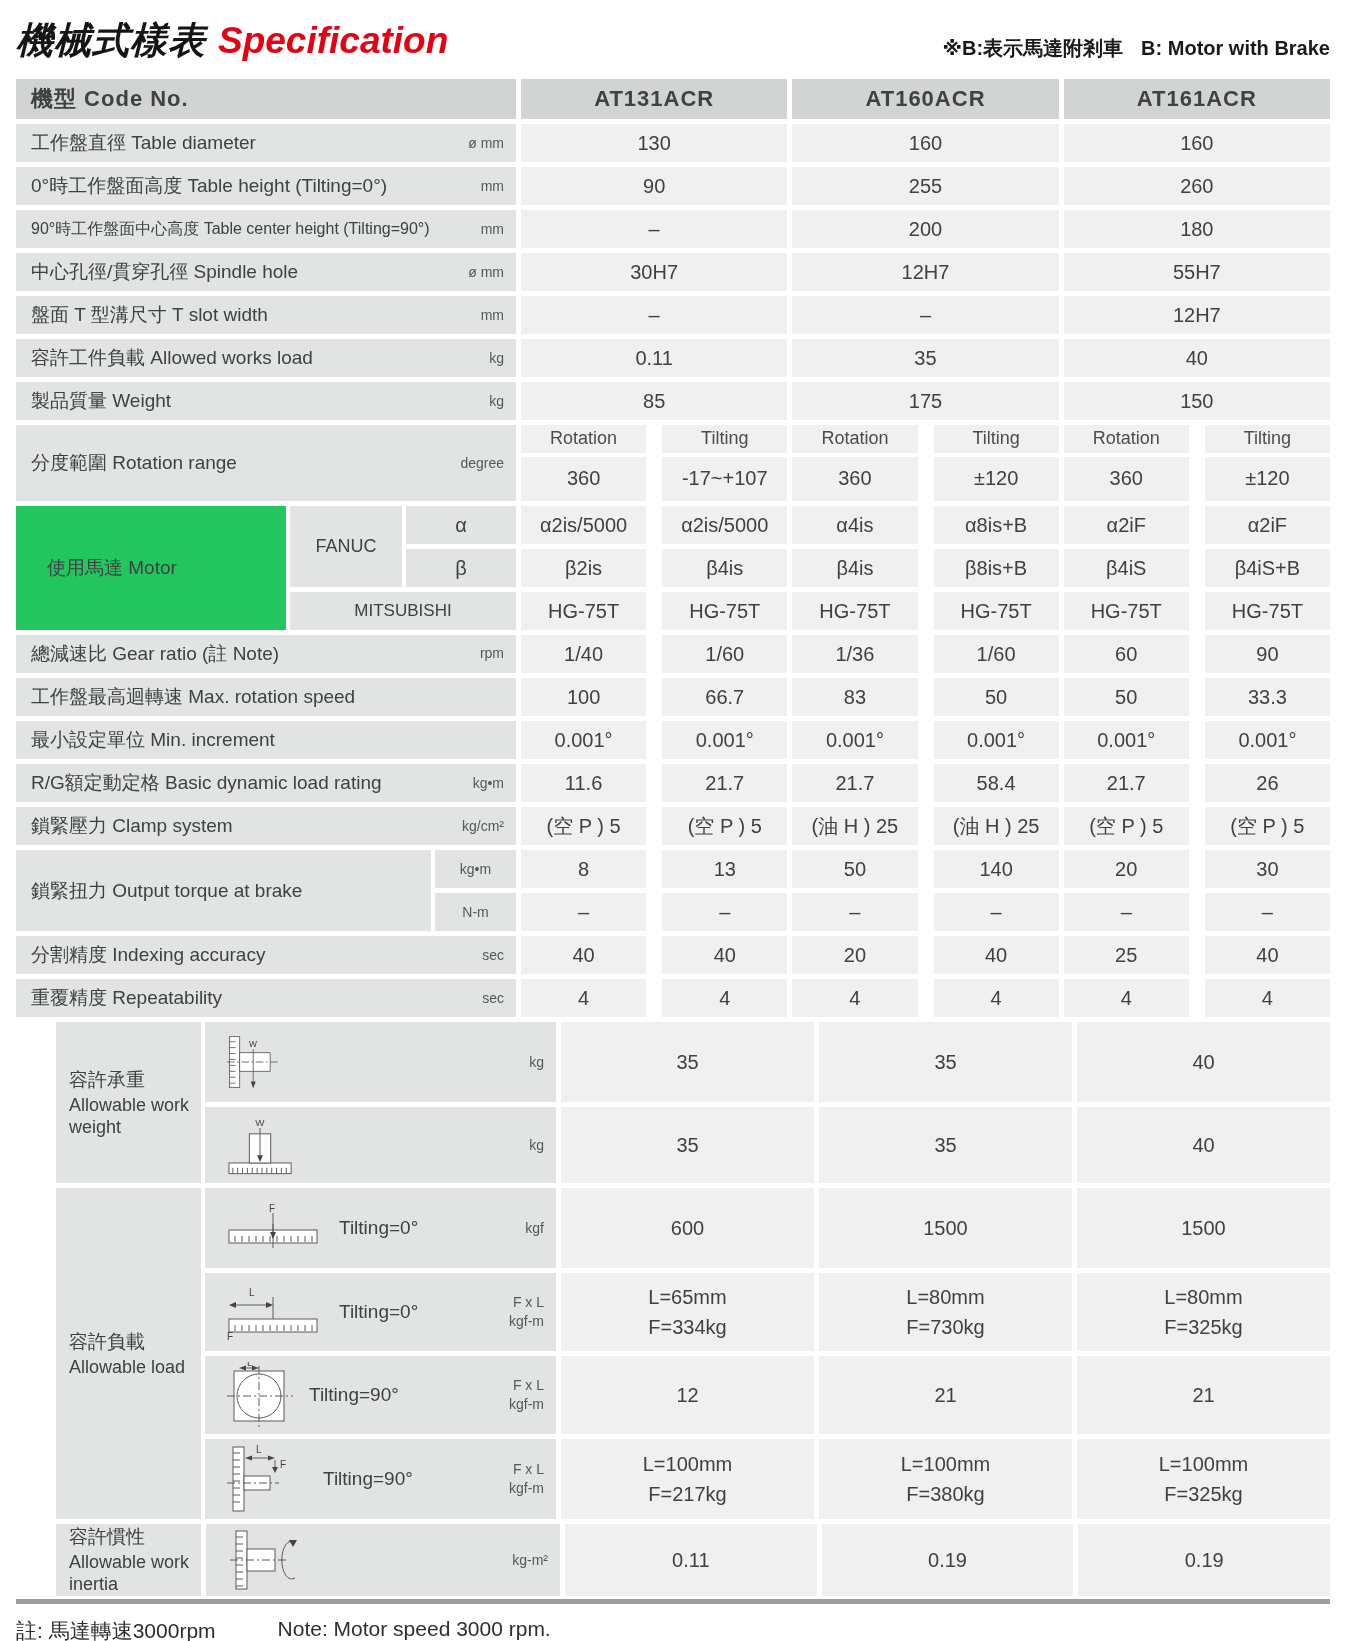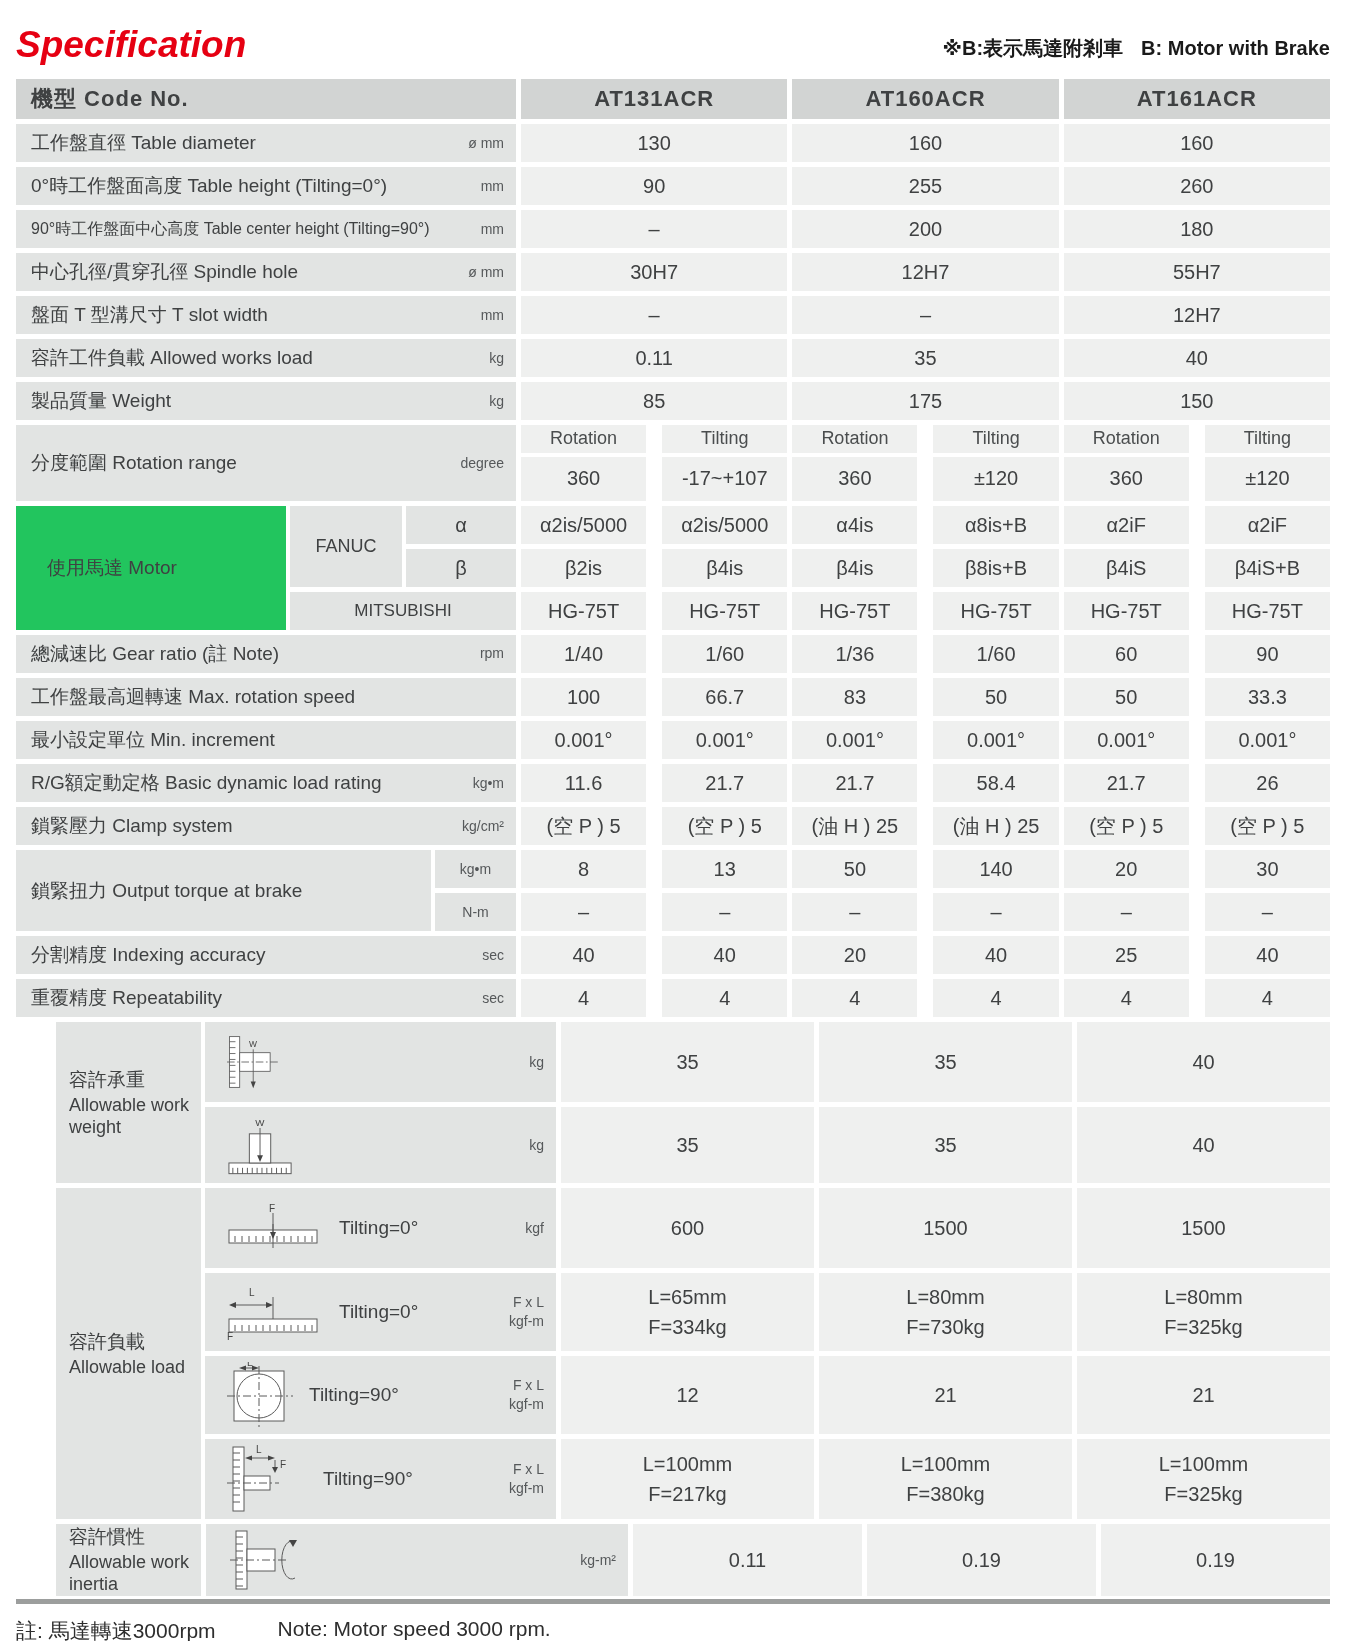--- a/index.html
+++ b/index.html
@@ -9,21 +9,21 @@
   .titlebar{display:flex;justify-content:space-between;align-items:flex-end;height:52px;margin-bottom:13px;}
   .t-left{display:flex;align-items:baseline;gap:12px;}
   .t-zh{font-size:37px;font-weight:bold;font-style:italic;color:#151515;letter-spacing:1px;}
   .t-en{font-size:37px;font-weight:bold;font-style:italic;color:#e60012;}
   .t-note{display:flex;align-items:baseline;gap:18px;font-weight:bold;color:#1a1a1a;padding-bottom:4px;justify-content:flex-end;}
   .n-zh{font-size:20px;}
   .n-en{font-size:20px;}
   
   .table{display:flex;flex-direction:column;gap:5px;width:1314px;}
   .row{display:flex;gap:5px;}
-  .grp{flex:1;display:flex;gap:16px;justify-content:flex-end;}
+  .grp{flex:1;display:flex;gap:16px;}
   .cell{background:#eff0ef;display:flex;align-items:center;justify-content:center;font-size:20px;color:#3f4142;box-sizing:border-box;}
   .sub{flex:1;}
   .mcell{flex:1;}
   .lab{width:500px;background:#e2e4e3;justify-content:space-between;padding:0 12px 0 15px;}
   .lt{font-size:19px;white-space:nowrap;}
   .lt-sm{font-size:16px;}
   .un{font-size:14px;color:#55585a;text-align:right;white-space:nowrap;}
   .un-low{align-self:flex-end;padding-bottom:12px;}
   .h40{height:40px}.h38{height:38px}.h30{height:30px}.h42{height:48px}
   .h80{height:80px}.h78{height:78px}.h76{height:76px}.h72{height:72px}
@@ -66,20 +66,21 @@
   .bottom-bar{width:1314px;height:5px;background:#9c9e9d;margin-top:3px;}
   .footnote{display:flex;gap:62px;margin-top:13px;font-size:21px;color:#2e2e2e;}
 </style>
 </head>
 <body>
 
 <div class="sheet">
 
   <div class="titlebar">
     <div class="t-left">
+      <span class="t-zh">機械式樣表</span>
       <span class="t-en">Specification</span>
     </div>
     <div class="t-note">
       <span class="n-zh">※B:表示馬達附剎車</span>
       <span class="n-en">B: Motor with Brake</span>
     </div>
   </div>
 
   <div class="table">
 
@@ -602,21 +603,21 @@
         </div>
 
       </div>
     </div>
 
     <div class="row h72">
       <div class="cell seclab" style="width:145px;">
         <span class="sl-zh">容許慣性</span>
         <span class="sl-en">Allowable work inertia</span>
       </div>
-      <div class="cell diag" style="width:422px;">
+      <div class="cell diag" style="width:354px;">
         <svg class="dsvg" width="80" height="62" viewBox="0 0 80 62" stroke="#5a5a5a" fill="none" stroke-width="1">
           <rect x="8" y="2" width="11" height="58" fill="#fff"></rect>
           <path d="M8 8H15M8 15H15M8 22H15M8 29H15M8 36H15M8 43H15M8 50H15M8 57H15"></path>
           <rect x="19" y="20" width="28" height="22" fill="#fff"></rect>
           <path d="M2 31H58" stroke-dasharray="8 3 2 3"></path>
           <path d="M67 13 A10 19 0 1 0 67 49"></path>
           <polygon points="69,11 61,11 65,18" fill="#444" stroke="none"></polygon>
         </svg>
         <span class="dspace"></span>
         <span class="uu">

